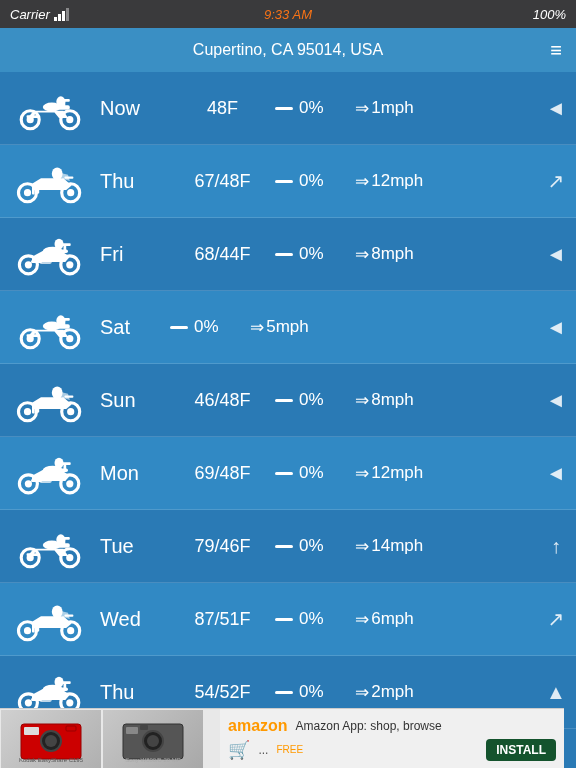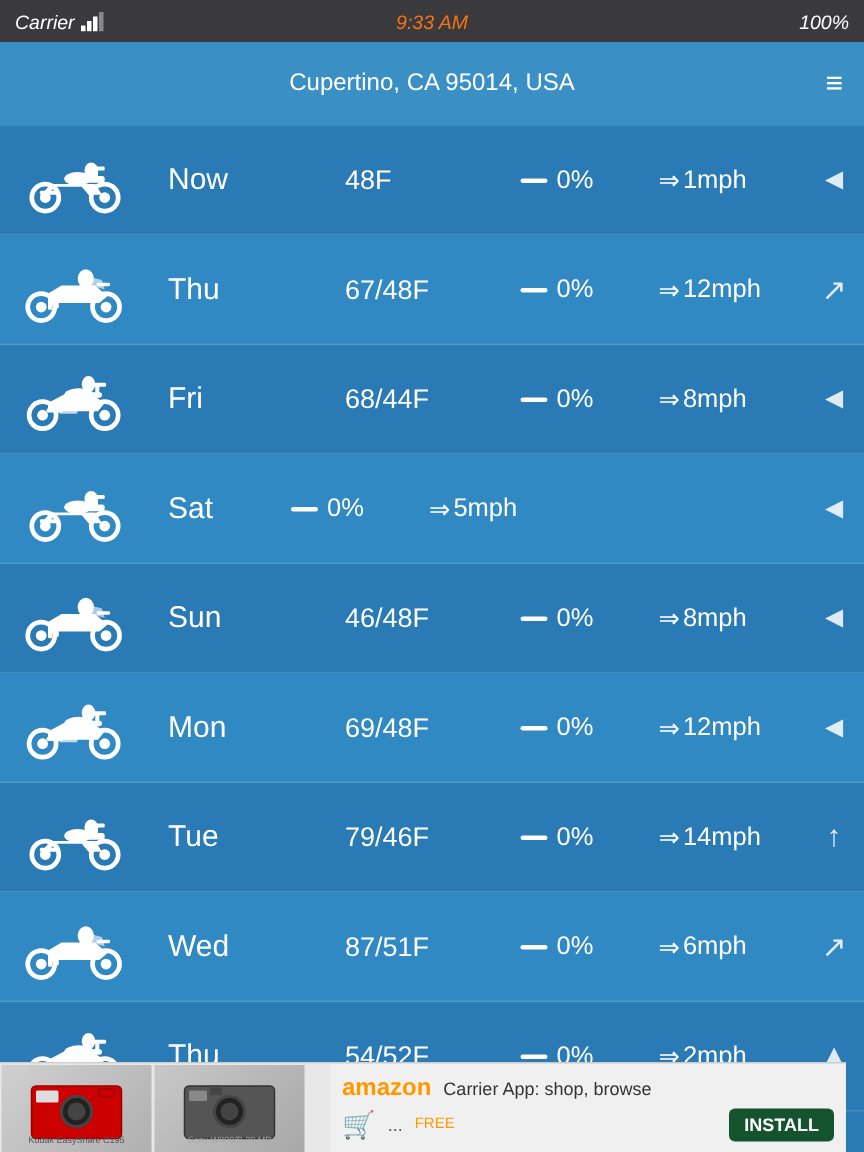--- a/index.html
+++ b/index.html
@@ -24,21 +24,21 @@
       font-size: 13px;
       font-style: italic;
     }
     .status-left { display: flex; align-items: center; gap: 4px; }
     .status-center { position: absolute; left: 50%; transform: translateX(-50%); font-size: 13px; color: #f97316; }
     .status-right { font-size: 13px; }
 
     
     .header {
       background: #3a8fc4;
-      height: 56px;
+      height: 44px;
       display: flex;
       align-items: center;
       justify-content: center;
       position: relative;
     }
     .header-title {
       color: white;
       font-size: 16px;
       font-weight: 500;
     }
@@ -56,21 +56,20 @@
       flex-direction: column;
     }
 
     .weather-row {
       display: flex;
       align-items: center;
       height: 73px;
       padding: 0 8px 0 0;
       color: white;
       border-bottom: 1px solid rgba(255,255,255,0.15);
-      gap: 12px;
     }
     .weather-row:nth-child(odd) { background: #2a7ab5; }
     .weather-row:nth-child(even) { background: #3189c4; }
 
     .moto-icon {
       width: 100px;
       display: flex;
       align-items: center;
       justify-content: center;
       flex-shrink: 0;
@@ -85,23 +84,22 @@
       width: 70px;
       font-size: 20px;
       font-weight: 400;
       text-align: left;
       flex-shrink: 0;
     }
 
     .temp-col {
       width: 105px;
       font-size: 18px;
-      text-align: left;
+      text-align: center;
       flex-shrink: 0;
-      margin-left: 36px;
     }
 
     .precip-col {
       width: 80px;
       font-size: 17px;
       text-align: left;
       display: flex;
       align-items: center;
       gap: 4px;
       flex-shrink: 0;
@@ -613,21 +611,21 @@
         <circle cx="35" cy="27" r="6" fill="#444"></circle>
         <rect x="8" y="13" width="12" height="7" rx="1" fill="#888"></rect>
         <rect x="22" y="11" width="8" height="5" rx="1" fill="#444"></rect>
         <text x="35" y="48" text-anchor="middle" fill="#aaa" font-size="6">Sony W800/B 20 MP</text>
       </svg>
     </div>
   </div>
   <div class="ad-content">
     <div class="ad-amazon-row">
       <span class="ad-amazon-logo">amazon</span>
-      <span class="ad-amazon-text">Carrier App: shop, browse</span>
+      <span class="ad-amazon-text">Amazon App: shop, browse</span>
     </div>
     <div class="ad-bottom-row">
       <span class="ad-cart-icon">🛒</span>
       <span class="ad-dots">...</span>
       <span class="ad-free">FREE</span>
       <span class="ad-install">INSTALL</span>
     </div>
   </div>
 </div>
 

